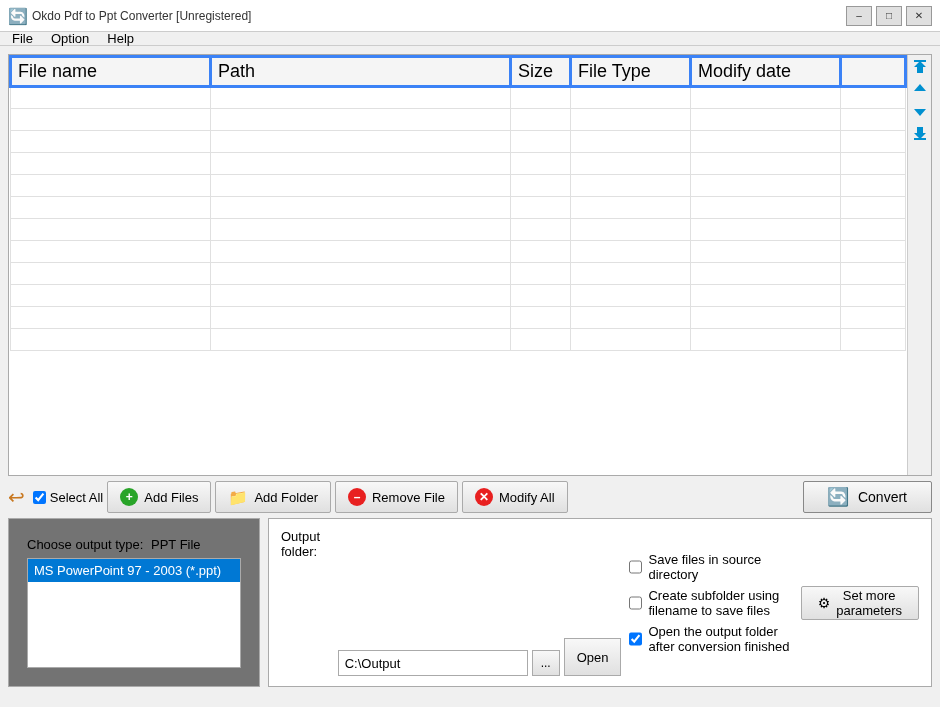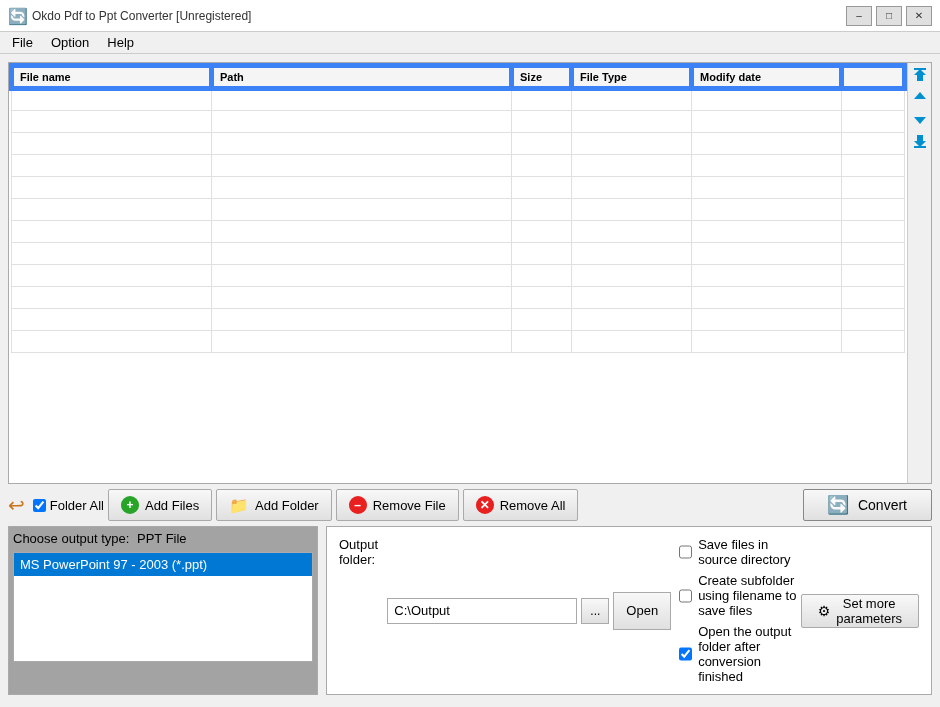--- a/index.html
+++ b/index.html
@@ -49,21 +49,21 @@
       display: flex;
       align-items: center;
       justify-content: center;
       font-size: 10px;
       color: #333;
     }
 
     
     .menu-bar {
       background: #f0f0f0;
-      height: 22px;
+      height: 14px;
       display: flex;
       align-items: center;
       padding: 0 4px;
       gap: 2px;
       border-bottom: 1px solid #ccc;
     }
     .menu-item {
       padding: 2px 8px;
       cursor: pointer;
       color: #000;
@@ -92,25 +92,25 @@
     .file-table {
       flex: 1;
       overflow: auto;
     }
     .file-table table {
       width: 100%;
       border-collapse: collapse;
     }
     .file-table thead tr th {
       background: #f5f5f5;
-      border: 5px solid #3b82f6;
+      border: 3px solid #3b82f6;
       padding: 3px 6px;
       text-align: left;
-      font-weight: bold;
-      font-size: 11px;
+      font-weight: normal;
+      font-size: 18px;
       white-space: nowrap;
     }
     .file-table tbody tr td {
       border: 1px solid #e0e0e0;
       padding: 3px 6px;
       height: 22px;
     }
     .col-name { width: 200px; }
     .col-path { width: 300px; }
     .col-size { width: 60px; text-align: right; }
@@ -197,24 +197,24 @@
 
     
     .bottom-panel {
       display: flex;
       gap: 8px;
       background: #f0f0f0;
     }
 
     
     .output-type-panel {
-      width: 310px;
-      background: #a3a3a3;
-      border: 1px solid #aaa;
-      padding: 4px;
+      width: 252px;
+      background: #737373;
+      border: 1px solid #aaa;
+      padding: 18px;
     }
     .panel-title {
       font-size: 13px;
       margin-bottom: 6px;
       color: #000;
     }
     .output-list {
       border: 1px solid #aaa;
       background: white;
       height: 110px;
@@ -240,21 +240,21 @@
       flex-direction: row;
       gap: 8px;
     }
     .folder-label {
       font-size: 13px;
       color: #000;
       margin-bottom: 2px;
     }
     .folder-row {
       display: flex;
-      align-items: center;
+      align-items: flex-end;
       gap: 4px;
     }
     .folder-input {
       flex: 1;
       height: 26px;
       border: 1px solid #aaa;
       padding: 2px 6px;
       font-size: 13px;
       background: white;
     }
@@ -484,38 +484,38 @@
             <line x1="1" y1="13" x2="13" y2="13" stroke="#0090d0" stroke-width="2"></line>
           </svg>
       </div>
     </div>
   </div>
 
   <div class="bottom-toolbar">
 
     <span style="color:#c87820; font-size:20px; cursor:pointer; margin-right:4px;">↩</span>
     <input type="checkbox" id="selectAll" checked="" style="">
-    <label for="selectAll" style="cursor:pointer;">Folder All</label>
+    <label for="selectAll" style="cursor:pointer;">Select All</label>
 
     <div class="action-buttons">
       <button class="action-btn">
         <span class="icon-circle icon-green">+</span>
         <span>Add Files</span>
       </button>
       <button class="action-btn">
         <span style="font-size:16px;">📁</span>
         <span>Add Folder</span>
       </button>
       <button class="action-btn">
         <span class="icon-circle icon-red-minus">–</span>
         <span>Remove File</span>
       </button>
       <button class="action-btn">
         <span class="icon-circle icon-red-x">✕</span>
-        <span>Remove All</span>
+        <span>Modify All</span>
       </button>
     </div>
 
     <button class="convert-btn">
       <span style="font-size:18px; color:#e85010;">🔄</span>
       <span>Convert</span>
     </button>
   </div>
 
   <div class="bottom-panel">

